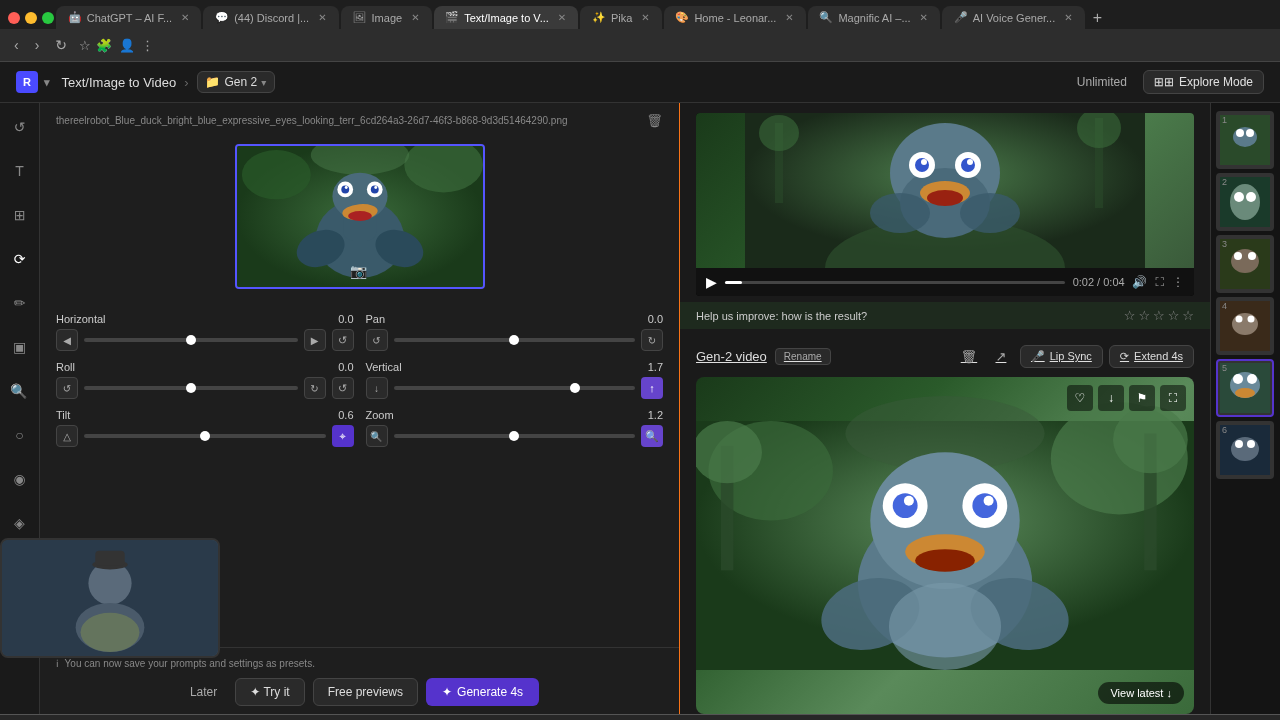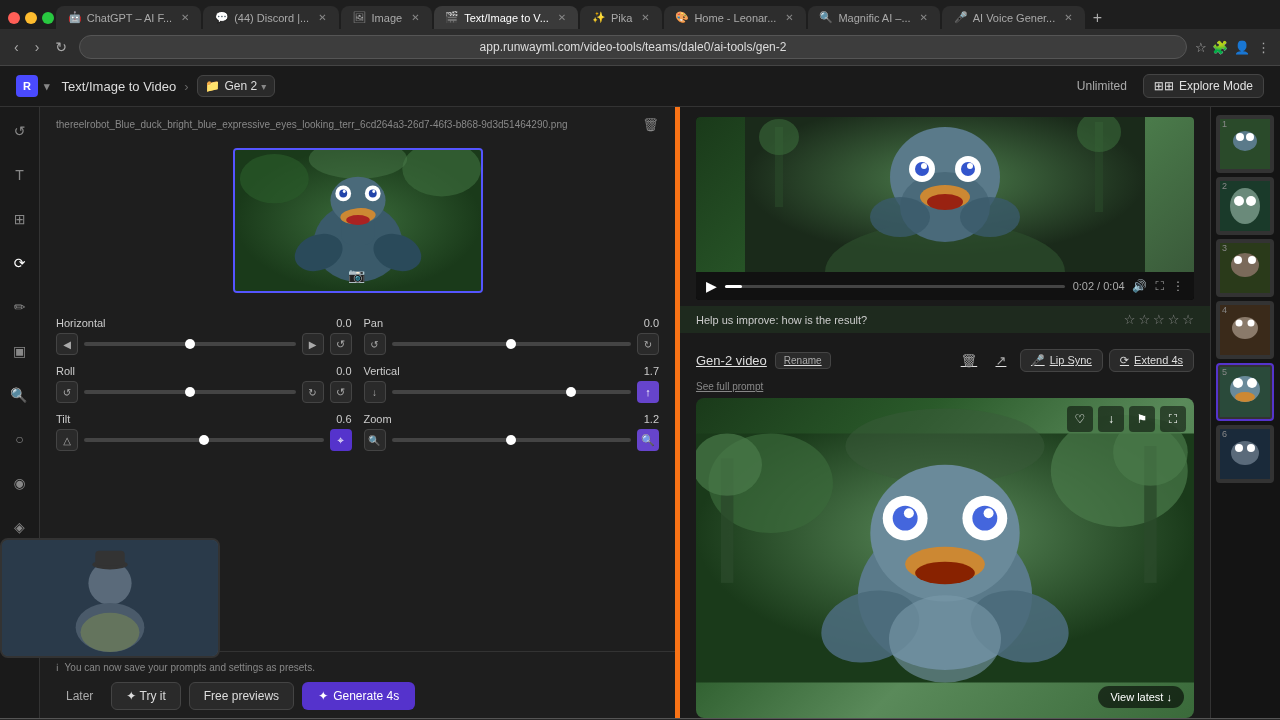--- a/index.html
+++ b/index.html
@@ -159,21 +159,21 @@
       cursor: pointer;
       border-radius: 6px;
       font-size: 14px;
     }
     .sidebar-icon.active { color: #fff; }
 
     
     .left-panel {
       width: 640px;
       background: #1e1e1e;
-      border-right: 5px solid #f97316;
+      border-right: 1px solid #f97316;
       display: flex;
       flex-direction: column;
       overflow: hidden;
     }
 
     .image-area {
       padding: 10px 16px 6px;
       background: #1e1e1e;
     }
     .filename-bar {
@@ -293,21 +293,21 @@
       padding: 8px 16px;
       border-top: 1px solid #333;
       background: #1e1e1e;
     }
     .presets-hint {
       display: flex; align-items: center; gap: 6px;
       margin-bottom: 8px;
       font-size: 10px; color: #888;
     }
     .generate-row {
-      display: flex; align-items: center; justify-content: flex-start; gap: 8px;
+      display: flex; align-items: center; justify-content: center; gap: 8px;
     }
     .btn-later {
       background: transparent;
       border: none;
       color: #aaa;
       cursor: pointer;
       font-size: 12px;
       padding: 6px 10px;
     }
     .btn-free-preview {
@@ -560,21 +560,20 @@
     <div class="tab"><span style="font-size:11px">✨</span> Pika <span class="tab-close">✕</span></div>
     <div class="tab"><span style="font-size:11px">🎨</span> Home - Leonar... <span class="tab-close">✕</span></div>
     <div class="tab"><span style="font-size:11px">🔍</span> Magnific AI –... <span class="tab-close">✕</span></div>
     <div class="tab"><span style="font-size:11px">🎤</span> AI Voice Gener... <span class="tab-close">✕</span></div>
     <div class="add-tab">+</div>
   </div>
   <div class="browser-controls">
     <span class="nav-btn">‹</span>
     <span class="nav-btn">›</span>
     <span class="nav-btn">↻</span>
-    <div class="address-bar">app.runwayml.com/video-tools/teams/dale0/ai-tools/gen-2</div>
     <div class="browser-actions">
       <span class="browser-action-icon">☆</span>
       <span class="browser-action-icon">🧩</span>
       <span class="browser-action-icon">👤</span>
       <span class="browser-action-icon">⋮</span>
     </div>
   </div>
 </div>
 
 <div class="app-container">
@@ -847,21 +846,20 @@
           <button class="btn-lip-sync">
             <span>🎤</span>
             <span>Lip Sync</span>
           </button>
           <button class="btn-extend">
             <span>⟳</span>
             <span>Extend 4s</span>
           </button>
         </div>
       </div>
-      <div class="see-prompt">See full prompt</div>
 
       <div class="large-video-container">
         <svg width="100%" height="100%" viewBox="0 0 400 200" style="position:absolute;top:0;left:0;width:100%;height:100%;">
           <defs>
             <radialGradient id="large-grad" cx="50%" cy="40%">
               <stop offset="0%" style="stop-color:#5a8a5a"></stop>
               <stop offset="100%" style="stop-color:#1a3a1a"></stop>
             </radialGradient>
           </defs>
           <rect width="400" height="200" fill="url(#large-grad)"></rect>

